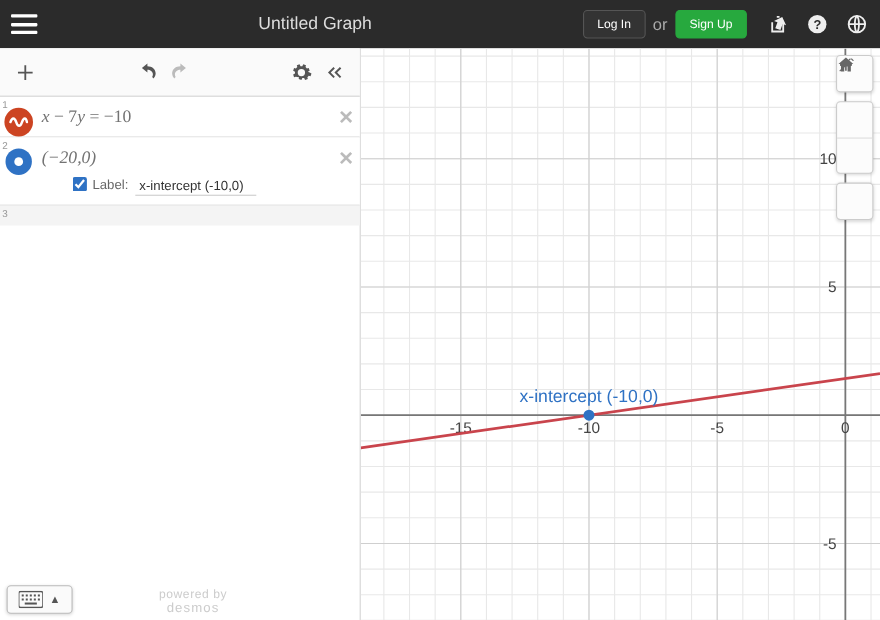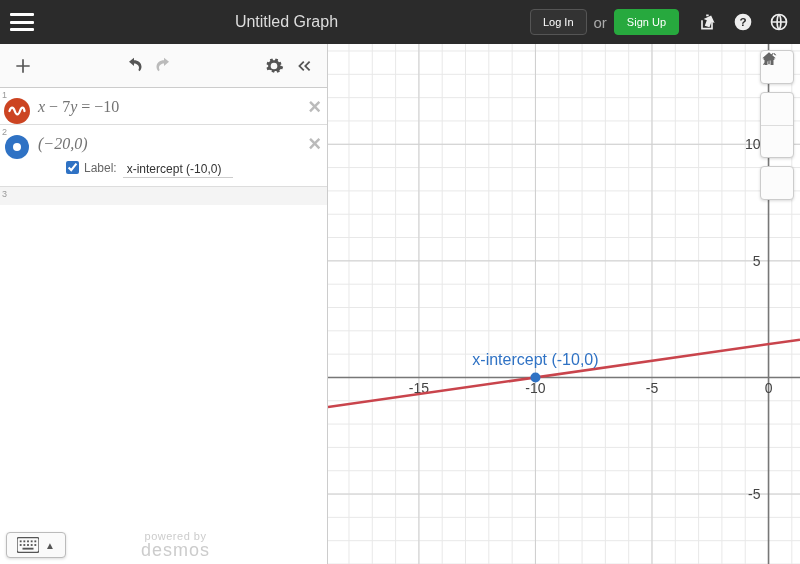--- a/index.html
+++ b/index.html
@@ -31,21 +31,21 @@
   .point-icon { width:24px; height:24px; border-radius:50%; background:#2f72c4; display:flex; align-items:center; justify-content:center;}
   .point-icon span { width:8px; height:8px; background:#fff; border-radius:50%; }
   .math { font-family: 'Times New Roman', serif; font-style: italic; font-size:16px; color:#737373; }
   .math .upright { font-style: normal; }
   .labelrow { margin-top:8px; display:flex; align-items:flex-start; font-size:12px; color:#444; padding-left: 28px;}
   .labelrow input[type=checkbox]{ margin-right:5px; accent-color:#2f72c4;}
   .labelrow .lbtxt{ color:#666; margin-right:6px;}
   .labelrow .lbval{ border-bottom:1px solid #ccc; padding:1px 4px; min-width:110px; color:#333; font-size:12px;}
   .row-index { position:absolute; left:2px; top:2px; font-size:9px; color:#999; }
   .powered { position:absolute; bottom:6px; width:100%; text-align:center; color:#ccc; font-size:11px; letter-spacing:0.5px;padding-left:24px;}
-  .powered .brand{ font-size:18px; letter-spacing:1px; display:block; line-height:0.9;}
+  .powered .brand{ font-size:12px; letter-spacing:1px; display:block; line-height:0.9;}
   .kbd-dock { position:absolute; bottom:6px; left:6px; border:1px solid #bbb; border-radius:4px; padding:4px 10px; display:flex; align-items:center; gap:6px; background:#fafafa; cursor:pointer; box-shadow:0 1px 3px rgba(0,0,0,.15);}
   .kbd-dock svg{ width:22px; height:16px; fill:#555;}
   .kbd-dock .tri{ font-size:10px; color:#555;}
   
   .graph { flex:1; position:relative; background:#fff; }
   .graph svg { position:absolute; left:0; top:0; }
   .side-tools { position:absolute; right:6px; top:6px; display:flex; flex-direction:column; gap:8px; }
   .stbox { background:#fcfcfc; border:1px solid #ccc; border-radius:4px; box-shadow:0 1px 3px rgba(0,0,0,.15);}
   .stbtn { width:32px; height:32px; display:flex; align-items:center; justify-content:center; cursor:pointer; color:#555; }
   .stbtn + .stbtn { border-top:1px solid #ddd;}

